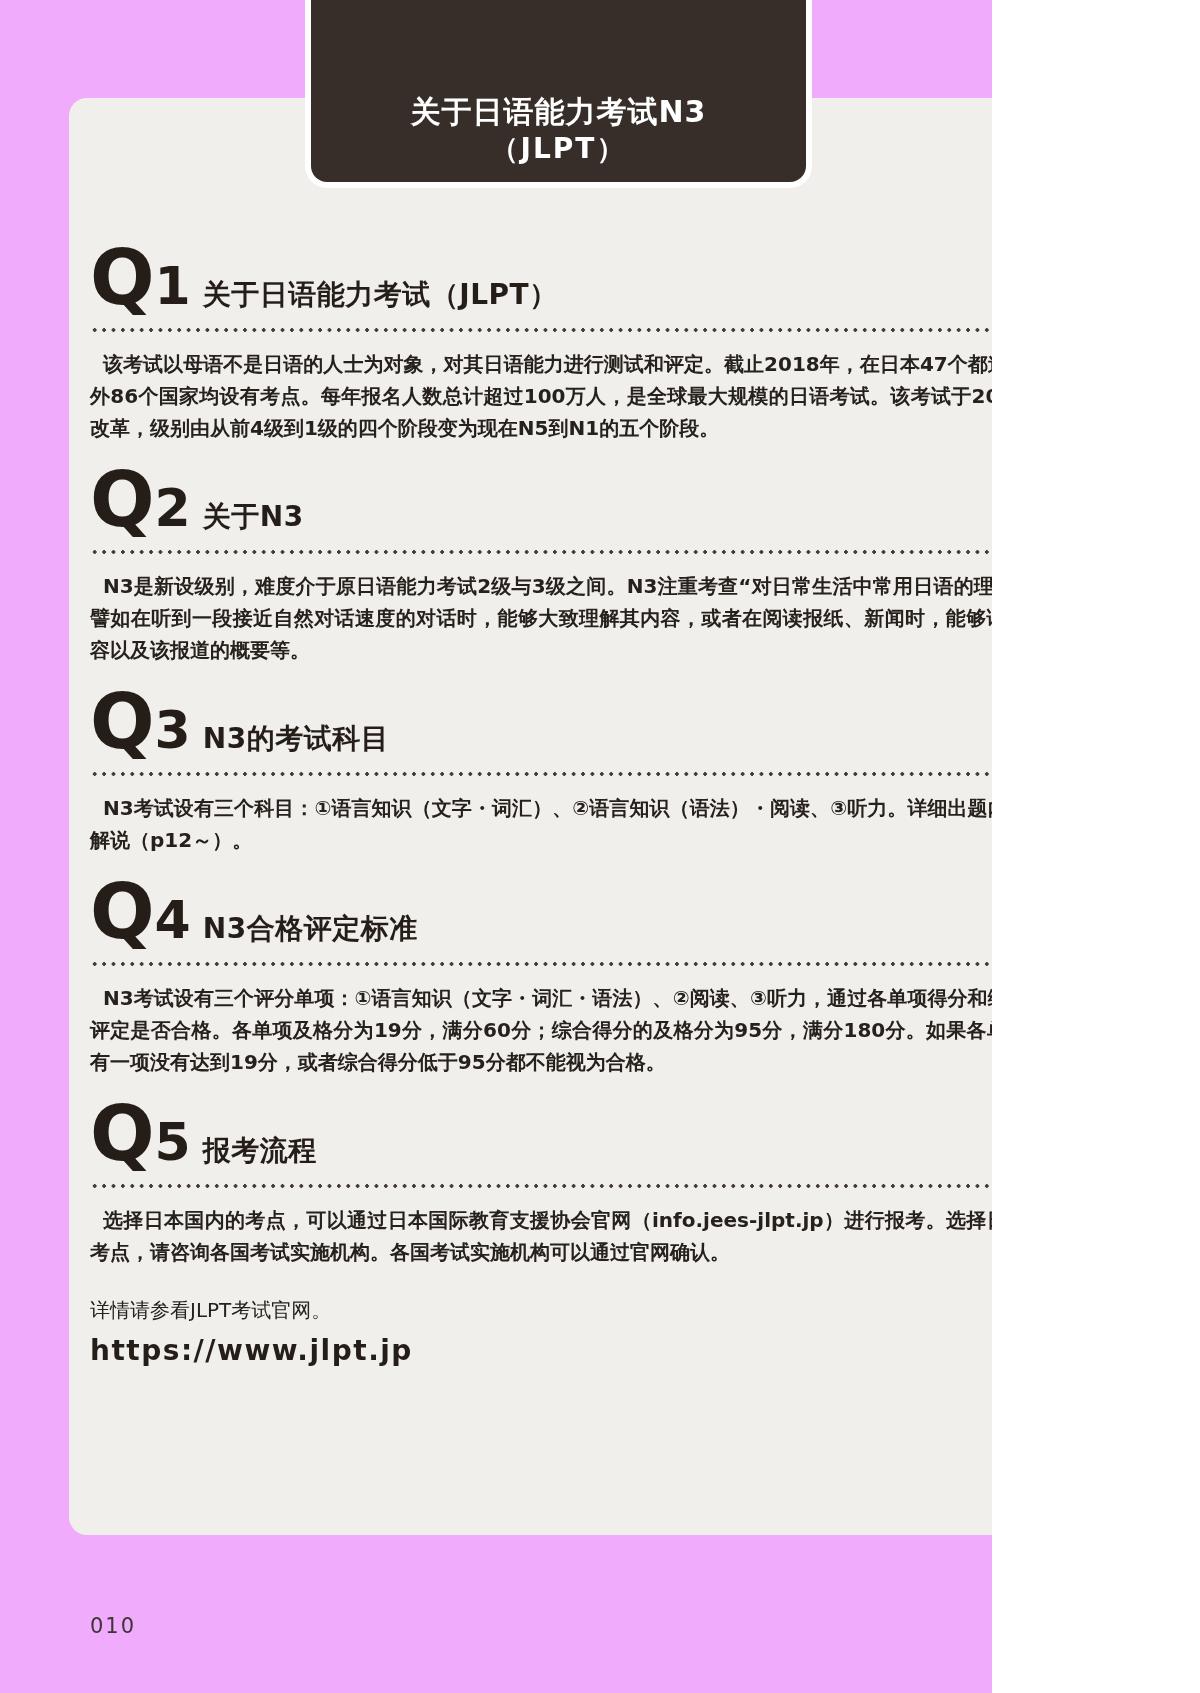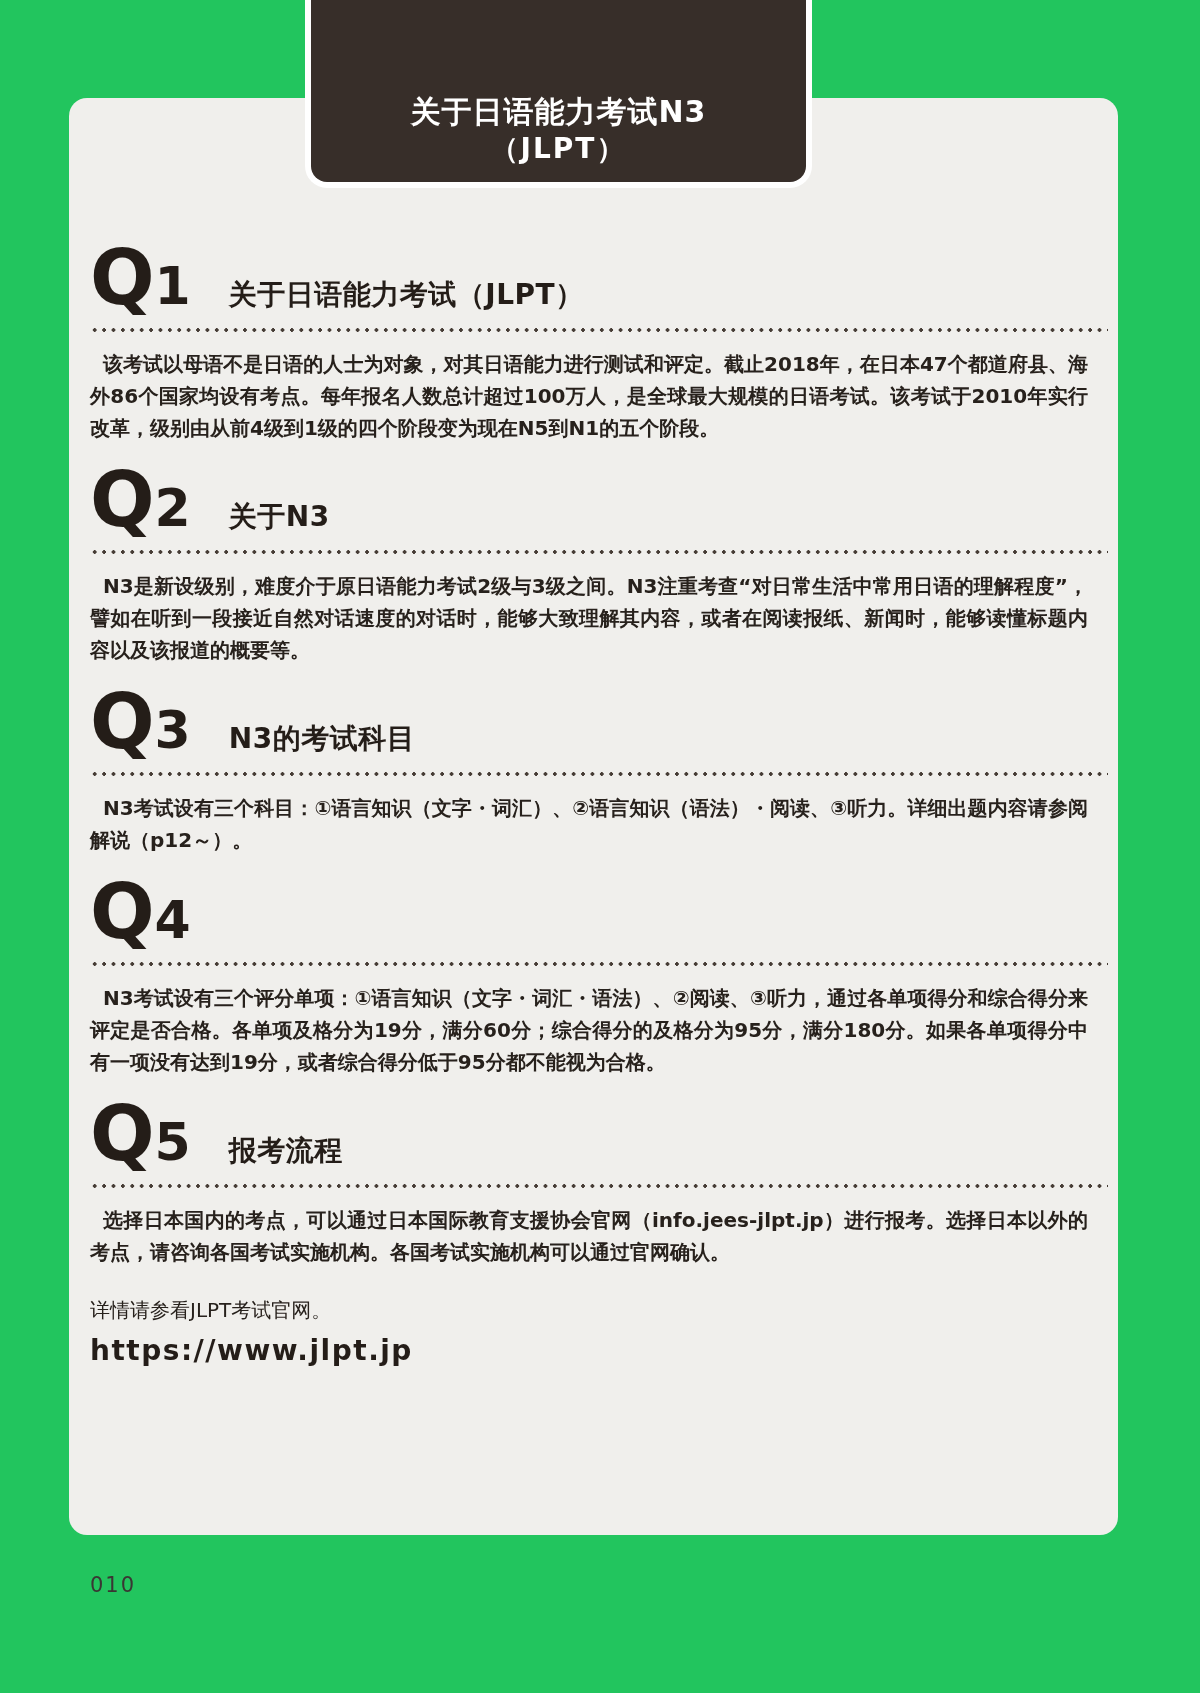--- a/index.html
+++ b/index.html
@@ -5,23 +5,23 @@
   * { box-sizing: border-box; }
   html, body { margin: 0; padding: 0; }
   body {
     width: 1200px; height: 1693px;
     background: #ffffff;
     font-family: "DejaVu Sans", sans-serif;
     -webkit-font-smoothing: antialiased;
   }
   .page {
     position: relative;
-    width: 1200px; height: 1693px;
+    width: 992px; height: 1693px;
     overflow: hidden;
-    background: #22c55e;
+    background: #f0abfc;
   }
   .card {
     position: absolute;
     left: 69px; top: 98px;
     width: 1049px; height: 1437px;
     background: #f0efec;
     border-radius: 18px;
   }
   .header-box {
     position: absolute;
@@ -53,21 +53,21 @@
   .q-letter {
     font-size: 76px; font-weight: bold;
     line-height: 60px; letter-spacing: -2px;
   }
   .q-number {
     font-size: 52px; font-weight: bold;
     line-height: 60px; margin-left: 2px;
   }
   .q-heading {
     font-size: 28px; font-weight: bold;
-    margin-left: 38px; letter-spacing: 0.5px;
+    margin-left: 12px; letter-spacing: 0.5px;
   }
   .dots {
     height: 4px; width: 1018px;
     margin-top: 12px;
     background-image: radial-gradient(circle, #463c35 1.7px, transparent 2px);
     background-size: 9.4px 4px;
     background-position: 0 50%;
     background-repeat: repeat-x;
   }
   .para {
@@ -86,21 +86,21 @@
   }
   .footer-url {
     margin-top: 8px;
     font-size: 28px;
     font-weight: bold;
     letter-spacing: 1.5px;
     color: #241d18;
   }
   .pagenum {
     position: absolute;
-    left: 90px; top: 1573px;
+    left: 90px; top: 1614px;
     font-size: 21px;
     letter-spacing: 2px;
     color: #3a3633;
   }
 </style>
 </head>
 <body>
 
 <div class="page">
 
@@ -140,20 +140,21 @@
         <span class="q-heading">N3的考试科目</span>
       </div>
       <div class="dots"></div>
       <p class="para">N3考试设有三个科目：①语言知识（文字・词汇）、②语言知识（语法）・阅读、③听力。详细出题内容请参阅解说（p12～）。</p>
     </section>
 
     <section class="qa">
       <div class="q-row">
         <span class="q-letter">Q</span>
         <span class="q-number">4</span>
+        <span class="q-heading">N3合格评定标准</span>
       </div>
       <div class="dots"></div>
       <p class="para">N3考试设有三个评分单项：①语言知识（文字・词汇・语法）、②阅读、③听力，通过各单项得分和综合得分来评定是否合格。各单项及格分为19分，满分60分；综合得分的及格分为95分，满分180分。如果各单项得分中有一项没有达到19分，或者综合得分低于95分都不能视为合格。</p>
     </section>
 
     <section class="qa">
       <div class="q-row">
         <span class="q-letter">Q</span>
         <span class="q-number">5</span>
         <span class="q-heading">报考流程</span>

